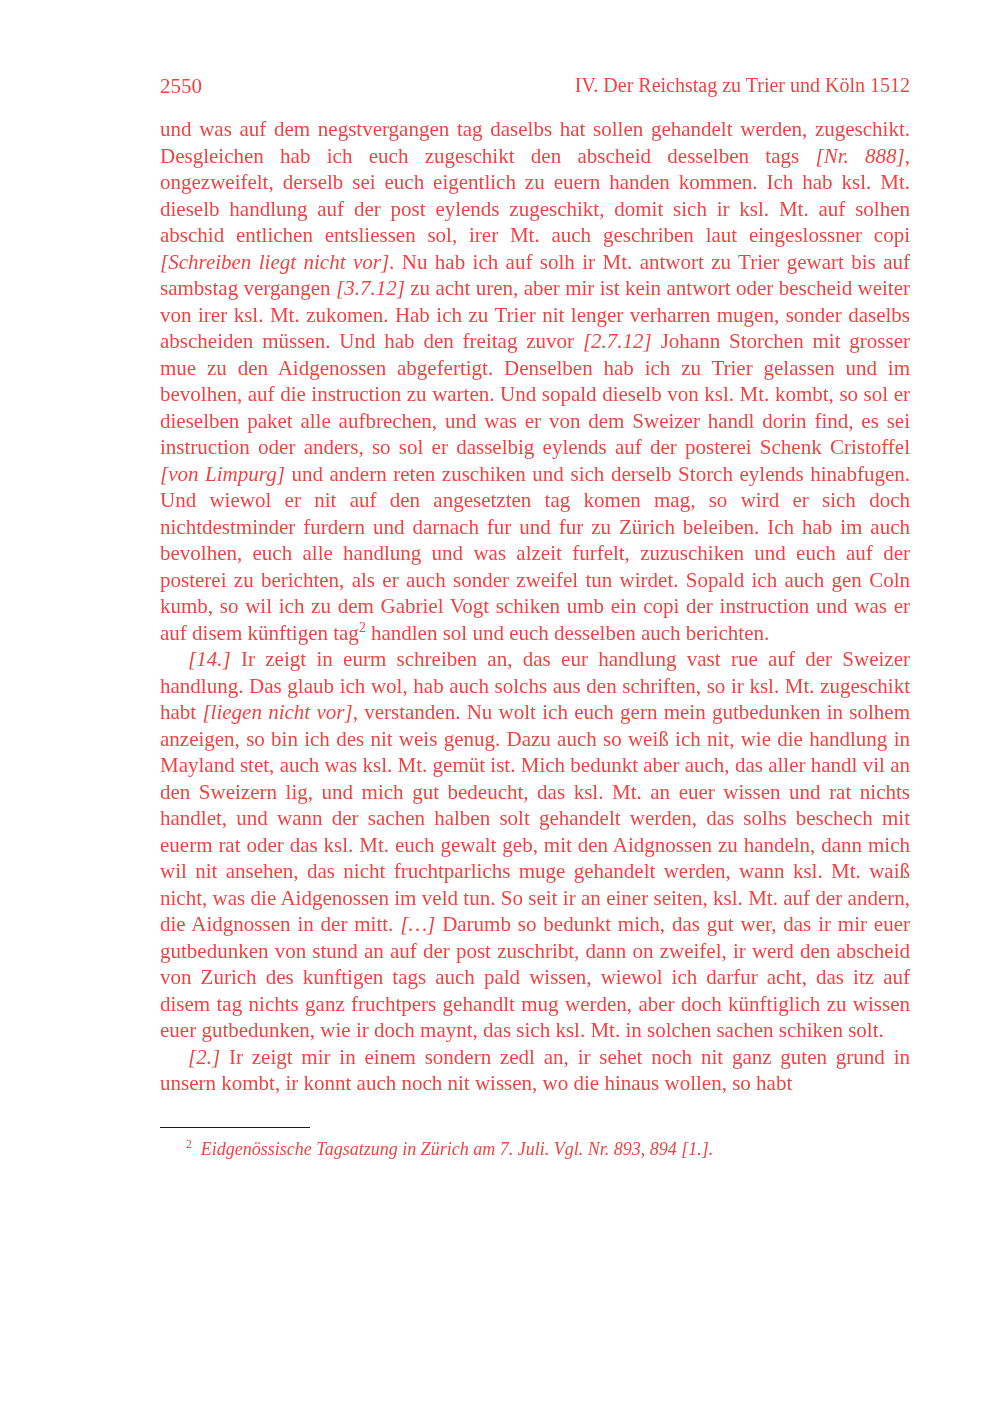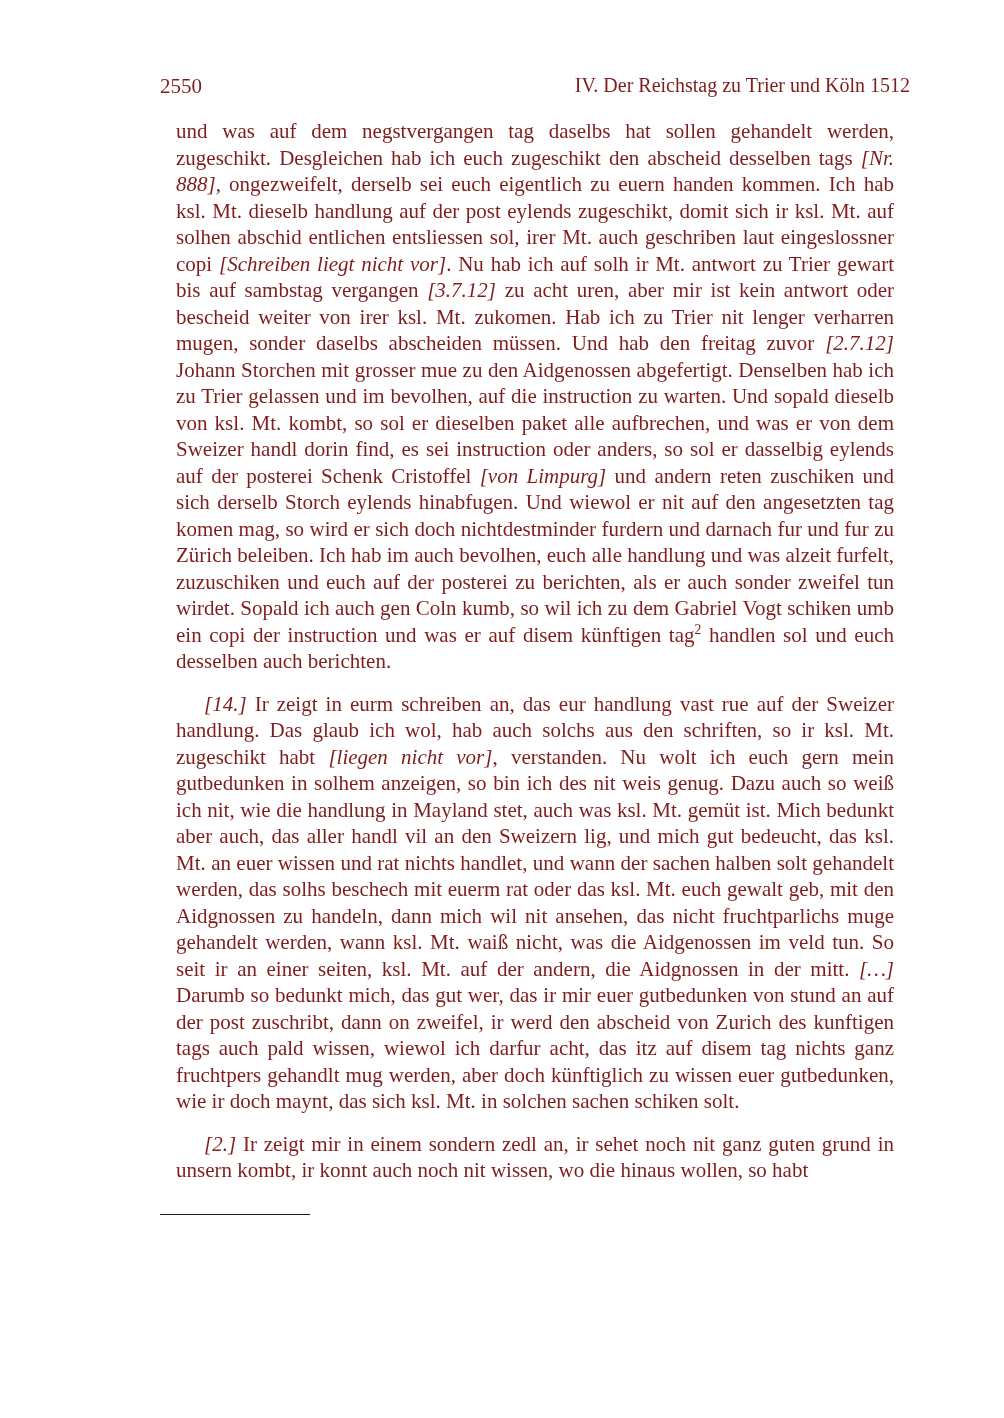--- a/index.html
+++ b/index.html
@@ -7,21 +7,21 @@
     margin: 0;
     padding: 0;
     background: #e8e8e8;
   }
   .page {
     position: relative;
     width: 1004px;
     height: 1418px;
     margin: 0 auto;
     background: #ffffff;
-    color: #7f1d1d;
+    color: #ef4444;
     font-family: "Liberation Serif", "DejaVu Serif", serif;
     box-sizing: border-box;
     padding: 74px 94px 0 160px;
     overflow: hidden;
   }
   .page-header {
     position: relative;
     height: 28px;
     margin-bottom: 14px;
     font-size: 21px;
@@ -36,21 +36,21 @@
     text-align: right;
     font-size: 20px;
   }
   .body-text {
     font-size: 21px;
     line-height: 26.5px;
     text-align: justify;
     hyphens: none;
   }
   .para {
-    margin: 16px;
+    margin: 0;
   }
   .para.indent {
     text-indent: 28px;
   }
   .italic {
     font-style: italic;
   }
   sup {
     font-size: 0.65em;
     line-height: 0;
@@ -87,15 +87,16 @@
   </header>
 
   <main class="body-text">
     <p class="para no-indent"><span>und was auf dem negstvergangen tag daselbs hat sollen gehandelt werden, zugeschikt. Desgleichen hab ich euch zugeschikt den abscheid desselben tags </span><span class="italic">[Nr. 888]</span><span>, ongezweifelt, derselb sei euch eigentlich zu euern handen kommen. Ich hab ksl. Mt. dieselb handlung auf der post eylends zugeschikt, domit sich ir ksl. Mt. auf solhen abschid entlichen entsliessen sol, irer Mt. auch geschriben laut eingeslossner copi </span><span class="italic">[Schreiben liegt nicht vor]</span><span>. Nu hab ich auf solh ir Mt. antwort zu Trier gewart bis auf sambstag vergangen </span><span class="italic">[3.7.12]</span><span> zu acht uren, aber mir ist kein antwort oder bescheid weiter von irer ksl. Mt. zukomen. Hab ich zu Trier nit lenger verharren mugen, sonder daselbs abscheiden müssen. Und hab den freitag zuvor </span><span class="italic">[2.7.12]</span><span> Johann Storchen mit grosser mue zu den Aidgenossen abgefertigt. Denselben hab ich zu Trier gelassen und im bevolhen, auf die instruction zu warten. Und sopald dieselb von ksl. Mt. kombt, so sol er dieselben paket alle aufbrechen, und was er von dem Sweizer handl dorin find, es sei instruction oder anders, so sol er dasselbig eylends auf der posterei Schenk Cristoffel </span><span class="italic">[von Limpurg]</span><span> und andern reten zuschiken und sich derselb Storch eylends hinabfugen. Und wiewol er nit auf den angesetzten tag komen mag, so wird er sich doch nichtdestminder furdern und darnach fur und fur zu Zürich beleiben. Ich hab im auch bevolhen, euch alle handlung und was alzeit furfelt, zuzuschiken und euch auf der posterei zu berichten, als er auch sonder zweifel tun wirdet. Sopald ich auch gen Coln kumb, so wil ich zu dem Gabriel Vogt schiken umb ein copi der instruction und was er auf disem künftigen tag</span><sup>2</sup><span> handlen sol und euch desselben auch berichten.</span></p>
     <p class="para indent"><span class="italic">[14.]</span><span> Ir zeigt in eurm schreiben an, das eur handlung vast rue auf der Sweizer handlung. Das glaub ich wol, hab auch solchs aus den schriften, so ir ksl. Mt. zugeschikt habt </span><span class="italic">[liegen nicht vor]</span><span>, verstanden. Nu wolt ich euch gern mein gutbedunken in solhem anzeigen, so bin ich des nit weis genug. Dazu auch so weiß ich nit, wie die handlung in Mayland stet, auch was ksl. Mt. gemüt ist. Mich bedunkt aber auch, das aller handl vil an den Sweizern lig, und mich gut bedeucht, das ksl. Mt. an euer wissen und rat nichts handlet, und wann der sachen halben solt gehandelt werden, das solhs beschech mit euerm rat oder das ksl. Mt. euch gewalt geb, mit den Aidgnossen zu handeln, dann mich wil nit ansehen, das nicht fruchtparlichs muge gehandelt werden, wann ksl. Mt. waiß nicht, was die Aidgenossen im veld tun. So seit ir an einer seiten, ksl. Mt. auf der andern, die Aidgnossen in der mitt. </span><span class="italic">[…]</span><span> Darumb so bedunkt mich, das gut wer, das ir mir euer gutbedunken von stund an auf der post zuschribt, dann on zweifel, ir werd den abscheid von Zurich des kunftigen tags auch pald wissen, wiewol ich darfur acht, das itz auf disem tag nichts ganz fruchtpers gehandlt mug werden, aber doch künftiglich zu wissen euer gutbedunken, wie ir doch maynt, das sich ksl. Mt. in solchen sachen schiken solt.</span></p>
     <p class="para indent"><span class="italic">[2.]</span><span> Ir zeigt mir in einem sondern zedl an, ir sehet noch nit ganz guten grund in unsern kombt, ir konnt auch noch nit wissen, wo die hinaus wollen, so habt</span></p>
   </main>
 
   <footer class="footnote-block">
     <div class="footnote-rule"></div>
+    <p class="footnote"><sup class="fn-marker">2</sup><span class="fn-text"><span class="italic">Eidgenössische Tagsatzung in Zürich am 7. Juli. Vgl. Nr. 893, 894 [1.].</span></span></p>
   </footer>
 
 </div>
 
 </body></html>

